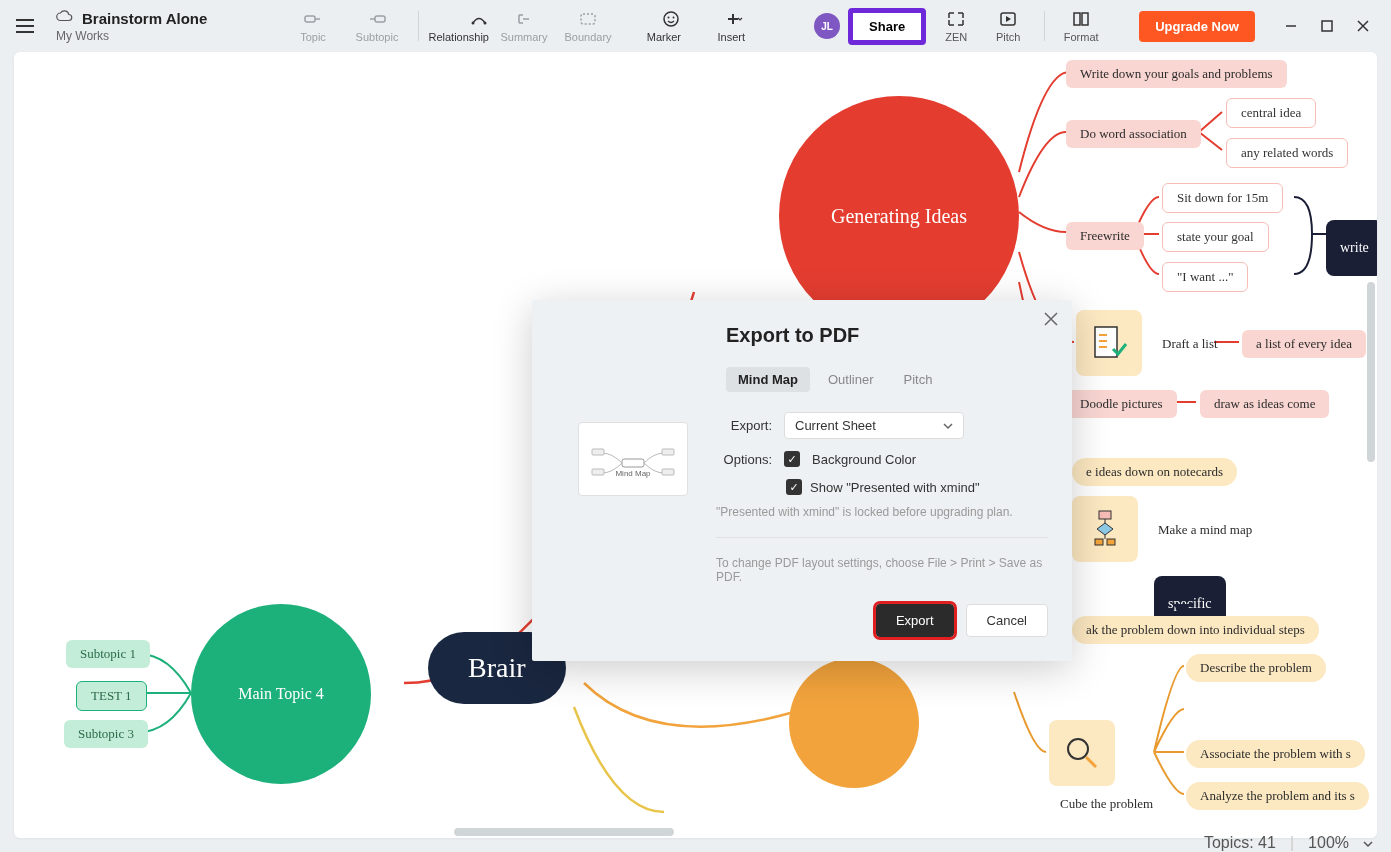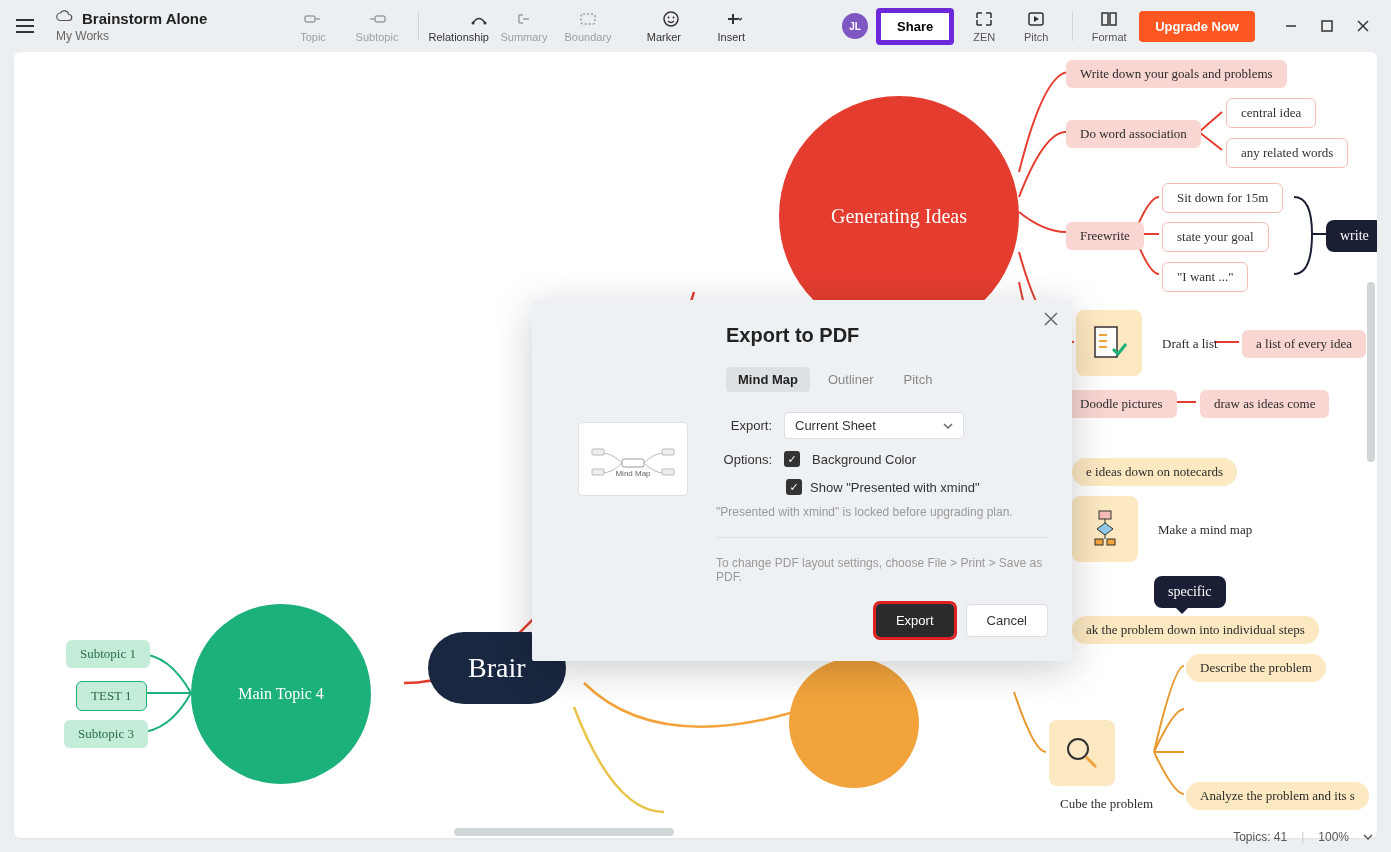--- a/index.html
+++ b/index.html
@@ -18,33 +18,33 @@
 .tool-item { display:flex; flex-direction:column; align-items:center; width: 58px; cursor:pointer; color:#9aa0a6; font-size: 11px; }
 .tool-item.active { color:#333;align-items:flex-end; }
 .tool-item .tool-icon { width:20px; height:20px; display:flex; align-items:center; justify-content:center; margin-bottom: 2px; }
 .tool-sep { width:1px; height: 30px; background:#d0d5d8; margin: 0 6px; }
 
 .spacer { flex: 1; }
 .avatar { width: 26px; height:26px; border-radius:50%; background:#7e57c2; color:#fff; font-size:10px; font-weight:600; display:flex; align-items:center; justify-content:center; }
 .share-btn { background:#fff; border:5px solid #6d28d9; border-radius:4px; padding: 6px 16px; font-size:13px; font-weight:600; cursor:pointer; }
 .right-tool { display:flex; flex-direction:column; align-items:center; width:44px; font-size:11px; color:#555; cursor:pointer; }
 .right-tool .tool-icon { width:20px; height:20px; display:flex; align-items:center; justify-content:center; margin-bottom:2px; }
-.upgrade-btn { background:#ff5722; color:#fff; border:none; border-radius:4px; padding: 8px 16px; font-size:13px; font-weight:600; cursor:pointer; }
+.upgrade-btn { background:#ff5722; color:#fff; border:none; border-radius:4px; padding: 8px 16px; font-size:13px; font-weight:600; cursor:pointer;margin-left:28px; }
 .window-controls { display:flex; gap: 20px; margin-left: 20px; margin-right: 10px; }
 .window-controls span { width:16px; height:16px; display:flex; align-items:center; justify-content:center; cursor:pointer; color:#444; }
 
 
 .canvas-wrap { flex:1; margin: 0 14px 14px 14px; background:#fff; border-radius: 6px; position: relative; overflow:hidden; box-shadow: 0 1px 3px rgba(0,0,0,0.05); }
 .canvas { position:absolute; inset:0; }
 .node { position:absolute; padding: 6px 14px; border-radius: 6px; font-family: 'Comic Sans MS', cursive; font-size: 13px; white-space: nowrap; }
 .node.pink { background:#f9d6d2; color:#2c2c2c; }
 .node.pink-outline { background:#fff; color:#333; border:1px solid #f5bdb6; }
 .node.yellow { background:#fce8c1; color:#2c2c2c;border-radius:14px; }
 .node.green { background:#c3edd8; color:#2c6b4a; }
-.node.dark { background:#1a1f36; color:#fff; border-radius: 8px; padding: 8px 14px; font-size: 14px; }
+.node.dark { background:#1a1f36; color:#fff; border-radius: 8px; padding: 20px 14px; font-size: 14px; }
 .node.big-dark { background:#1a2740; color:#fff; border-radius: 40px; padding: 20px 40px; font-size: 28px; font-weight: 500; }
 .circle-node { position:absolute; border-radius:50%; display:flex; align-items:center; justify-content:center; color:#fff; font-family:'Comic Sans MS', cursive; text-align:center; }
 .circle-red { background:#e43d30; width: 240px; height:240px; font-size: 20px; }
 .circle-green { background:#1cb07a; width: 180px; height:180px; font-size: 16px; }
 .circle-orange { background:#f2a33c; width: 130px; height:130px; }
 .icon-box { position:absolute; width:66px; height:66px; background:#fce8c1; border-radius:8px; display:flex; align-items:center; justify-content:center; }
 .scrollbar-v { position:absolute; right:2px; top:230px; width:8px; height:180px; background:#d0d5d8; border-radius:4px; }
 .scrollbar-h { position:absolute; bottom:2px; left:440px; width:220px; height:8px; background:#d0d5d8; border-radius:4px; }
 
 svg.connector { position:absolute; pointer-events:none; }
@@ -65,21 +65,21 @@
 .check-row { display:flex; align-items:center; gap:8px; margin-left:70px; margin-bottom:10px; }
 .checkbox { width:16px; height:16px; background:#333; border-radius:3px; display:flex; align-items:center; justify-content:center; color:#fff; font-size:11px; }
 .hint { font-size:12px; color:#999; margin-top:8px; margin-left: 0px; }
 .divider { height:1px; background:#e0e0e0; margin: 18px 0; }
 .dialog-footer { display:flex; justify-content:flex-end; gap: 12px; margin-top: 20px; }
 .btn { padding: 8px 20px; border-radius:4px; font-size:13px; cursor:pointer; }
 .btn-export { background:#2b2b2b; color:#fff; border:none; outline: 3px solid #e02020; }
 .btn-cancel { background:#fff; border:1px solid #ddd; color:#333; }
 
 
-.statusbar { position:absolute; bottom:0; right:0; height:30px; display:flex; align-items:center; gap:14px; padding: 0 18px; font-size:12px; color:#555; }
+.statusbar { position:absolute; bottom:0; right:0; height:30px; display:flex; align-items:flex-end; gap:14px; padding: 0 18px; font-size:16px; color:#555; }
 .statusbar .sep { color:#ccc; }
 </style>
 </head>
 <body>
 
 <div class="app">
 
   <div class="topbar">
     <div class="hamburger">
       <svg viewBox="0 0 18 14">
@@ -295,20 +295,21 @@
         </svg>
       <div class="node yellow" style="left:1058px; top:564px;">ak the problem down into individual steps</div>
       <div class="icon-box" style="left:1035px; top:668px;">
         <svg width="40" height="40" viewBox="0 0 40 40">
             <circle cx="16" cy="16" r="10" fill="none" stroke="#333" stroke-width="2"></circle>
             <path d="M24 24l10 10" stroke="#f2a33c" stroke-width="3"></path>
           </svg>
       </div>
       <div class="node yellow" style="left:1032px; top:738px; background:transparent;">Cube the problem</div>
       <div class="node yellow" style="left:1172px; top:602px;">Describe the problem</div>
+      <div class="node yellow" style="left:1172px; top:688px;">Associate the problem with s</div>
       <div class="node yellow" style="left:1172px; top:730px;">Analyze the problem and its s</div>
 
       <div class="scrollbar-v"></div>
       <div class="scrollbar-h"></div>
     </div>
   </div>
 
   <div class="statusbar">
     <span>Topics: 41</span>
     <span class="sep">|</span>

